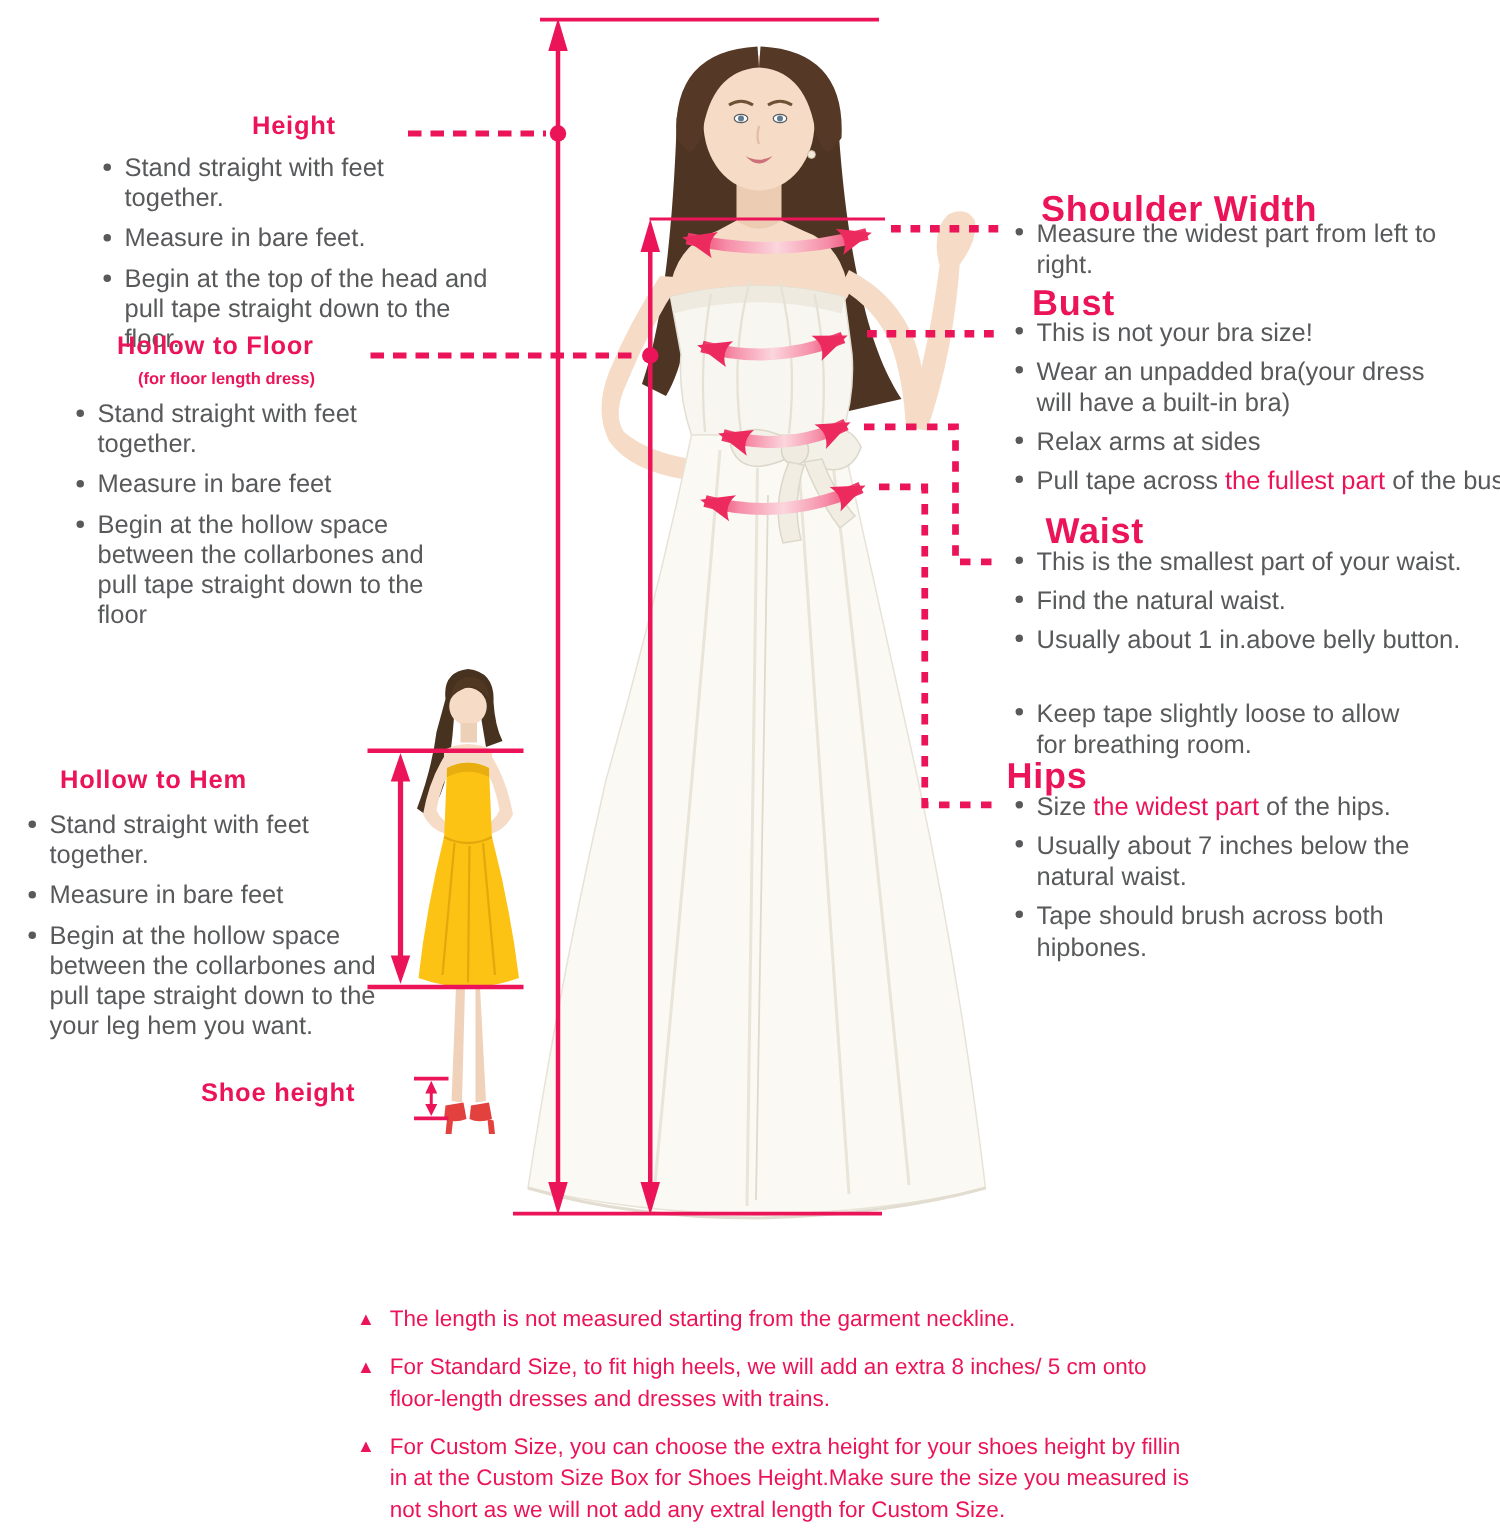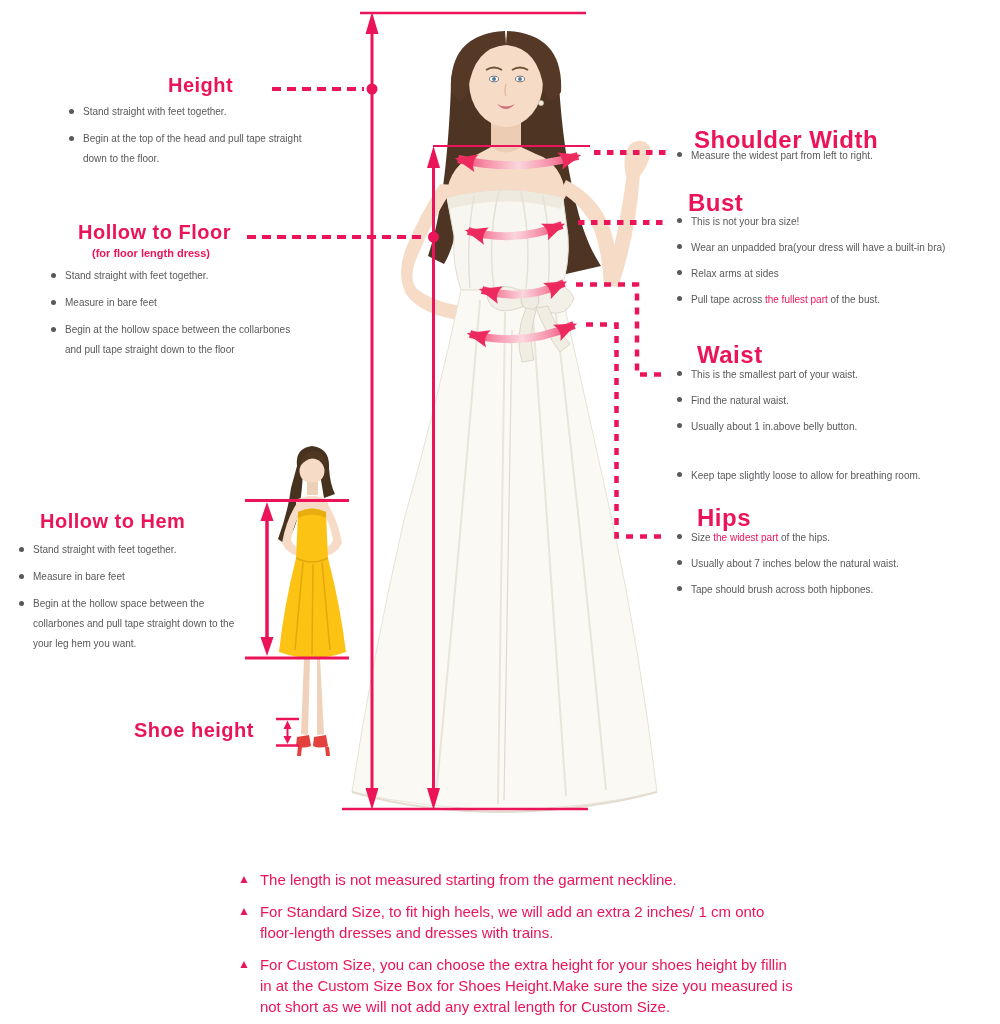--- a/index.html
+++ b/index.html
@@ -4,25 +4,25 @@
 <style>
   :root{
     --accent:#ec1459;
     --gray:#58595b;
   }
   html,body{margin:0;padding:0;background:#fff;}
   .page{position:relative;width:1000px;height:1024px;background:#ffffff;overflow:hidden;
         font-family:"Liberation Sans", sans-serif;}
   svg{position:absolute;left:0;top:0;}
   .sec-title{position:absolute;color:var(--accent);font-weight:700;white-space:nowrap;letter-spacing:.5px;}
-  .t24{font-size:20px;}
+  .t24{font-size:17px;}
   .t20{font-size:24px;}
   .sub{position:absolute;color:var(--accent);font-weight:700;font-size:11px;white-space:nowrap;}
   .blist{position:absolute;margin:0;padding:0;list-style:none;}
-  .blist li{position:relative;padding-left:17px;color:var(--gray);font-size:10px;line-height:20px;margin-bottom:7px;}
+  .blist li{position:relative;padding-left:17px;color:var(--gray);font-size:17px;line-height:20px;margin-bottom:7px;}
   .blist li::before{content:"";position:absolute;left:3px;top:7px;width:5px;height:5px;border-radius:50%;background:var(--gray);}
   .rlist li{margin-bottom:5px;line-height:21px;}
   .w175{max-width:175px;}
   .w245{max-width:245px;}
   .w262{max-width:262px;margin-top:28px;}
   .w272{max-width:272px;}
   .w287{max-width:287px;}
   .nowrap{white-space:nowrap;}
   .hl{color:var(--accent);}
   .notes{position:absolute;width:560px;}
@@ -173,20 +173,21 @@
       <line x1="276" y1="745.5" x2="299" y2="745.5" class="acc-stroke" stroke-width="2.5"></line>
       <line x1="287.5" y1="724" x2="287.5" y2="741" class="acc-stroke" stroke-width="2"></line>
       <polygon points="287.5,720.5 283.5,729 291.5,729" class="acc-fill"></polygon>
       <polygon points="287.5,744 283.5,736 291.5,736" class="acc-fill"></polygon>
     </g>
   </svg>
 
   <div class="sec-title t24" style="left:168px;top:74px">Height</div>
   <ul class="blist" style="left:66px;top:102px;width:260px">
     <li>Stand straight with feet together.</li>
+    <li>Measure in bare feet.</li>
     <li class="w245">Begin at the top of the head and pull tape straight down to the floor.</li>
   </ul>
 
   <div class="sec-title t24" style="left:78px;top:221px">Hollow to Floor</div>
   <div class="sub" style="left:92px;top:247px">(for floor length dress)</div>
   <ul class="blist" style="left:48px;top:266px;width:255px">
     <li>Stand straight with feet together.</li>
     <li>Measure in bare feet</li>
     <li>Begin at the hollow space between the collarbones and pull tape straight down to the floor</li>
   </ul>
@@ -214,35 +215,35 @@
   </ul>
 
   <div class="sec-title t20" style="left:697px;top:341px">Waist</div>
   <ul class="blist rlist" style="left:674px;top:364px;width:310px">
     <li>This is the smallest part of your waist.</li>
     <li>Find the natural waist.</li>
     <li>Usually about 1 in.above belly button.</li>
     <li class="w262">Keep tape slightly loose to allow for breathing room.</li>
   </ul>
 
-  <div class="sec-title t20" style="left:697px;top:504px">Hips</div>
+  <div class="sec-title t20" style="left:671px;top:504px">Hips</div>
   <ul class="blist rlist" style="left:674px;top:527px;width:315px">
     <li><span>Size </span><span class="hl">the widest part</span><span> of the hips.</span></li>
     <li class="w287">Usually about 7 inches below the natural waist.</li>
     <li>Tape should brush across both hipbones.</li>
   </ul>
 
   <div class="notes" style="left:238px;top:869px">
     <div class="note">
       <span class="tri">▲</span>
       <span>The length is not measured starting from the garment neckline.</span>
     </div>
     <div class="note">
       <span class="tri">▲</span>
-      <span>For Standard Size, to fit high heels, we will add an extra 2 inches/ 1 cm onto floor-length dresses and dresses with trains.</span>
+      <span>For Standard Size, to fit high heels, we will add an extra 8 inches/ 5 cm onto floor-length dresses and dresses with trains.</span>
     </div>
     <div class="note">
       <span class="tri">▲</span>
       <span>For Custom Size, you can choose the extra height for your shoes height by fillin in at the Custom Size Box for Shoes Height.Make sure the size you measured is not short as we will not add any extral length for Custom Size.</span>
     </div>
   </div>
 
 </div>
 
 </body></html>

